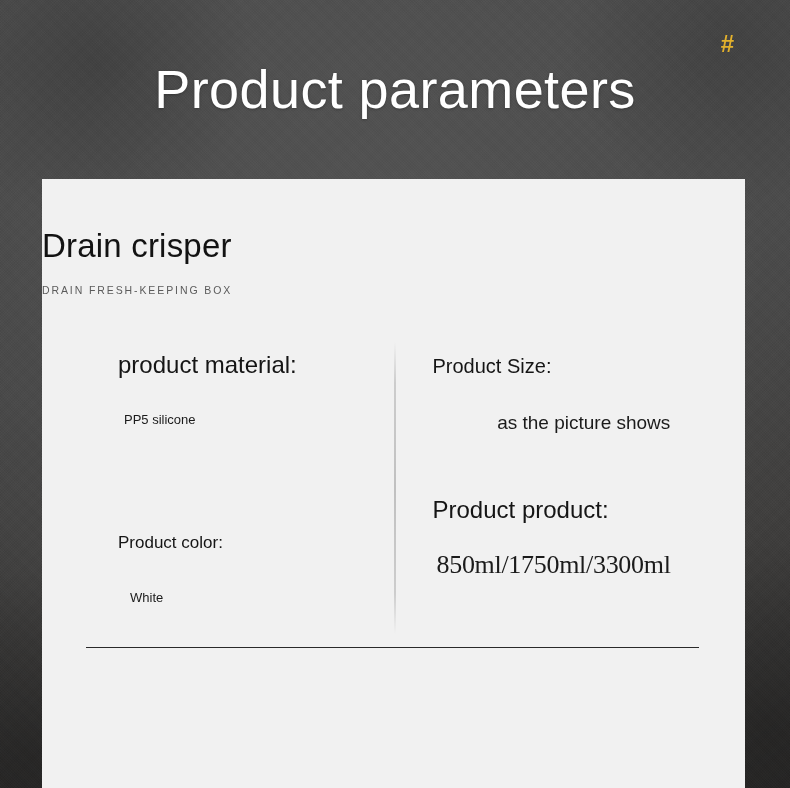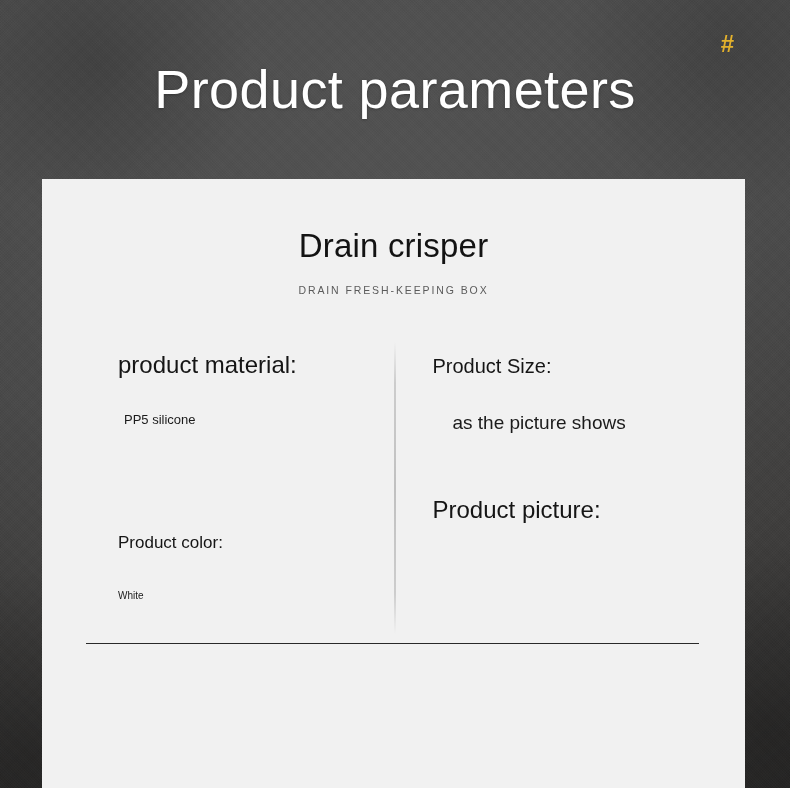--- a/index.html
+++ b/index.html
@@ -95,21 +95,20 @@
     left: 42px;
     top: 179px;
     width: 703px;
     height: 640px;
     background: #f1f1f1;
     z-index: 2;
     overflow: hidden;
   }
 
   #card-head {
-    text-align: center;
     padding-top: 47px;
   }
 
   #product-title {
     font-size: 33px;
     font-weight: 400;
     color: #131313;
     letter-spacing: 0.2px;
     line-height: 1.2;
   }
@@ -163,25 +162,25 @@
     line-height: 1.25;
   }
 
   
   #cell-material            { padding-left: 44px; padding-top: 16px; }
   #cell-material .spec-label{ font-size: 24px; }
   #cell-material .spec-value{ font-size: 13px; margin-top: 32px; margin-left: 6px; }
 
   #cell-size                { padding-left: 38px; padding-top: 20px; }
   #cell-size .spec-label    { font-size: 20px; }
-  #cell-size .spec-value    { font-size: 19px; margin-top: 32px; margin-left: 20px; }
+  #cell-size .spec-value    { font-size: 19px; margin-top: 32px; margin-left: 20px; text-align: center; }
 
   #cell-color               { padding-left: 44px; padding-top: 22px; }
   #cell-color .spec-label   { font-size: 17px; margin-top: 28px; }
-  #cell-color .spec-value   { font-size: 10px; margin-top: 36px; margin-left: 0px; }
+  #cell-color .spec-value   { font-size: 13px; margin-top: 36px; margin-left: 12px; }
 
   #cell-capacity            { padding-left: 38px; padding-top: 13px; }
   #cell-capacity .spec-label{ font-size: 24px; }
   #cell-capacity .spec-value{
     font-size: 26px;
     margin-top: 24px;
     margin-left: 4px;
     font-family: "Liberation Serif", serif;
     letter-spacing: -0.3px;
   }
@@ -234,21 +233,22 @@
         <div class="spec-value">as the picture shows</div>
       </div>
     </div>
 
     <div class="spec-row spec-row-bottom">
       <div class="spec-cell" id="cell-color">
         <div class="spec-label">Product color:</div>
         <div class="spec-value">White</div>
       </div>
       <div class="spec-cell" id="cell-capacity">
-        <div class="spec-label">Product picture:</div>
+        <div class="spec-label">Product product:</div>
+        <div class="spec-value">850ml/1750ml/3300ml</div>
       </div>
     </div>
 
   </div>
 
   <div id="footer-rule"></div>
 
 
 </div>
 

